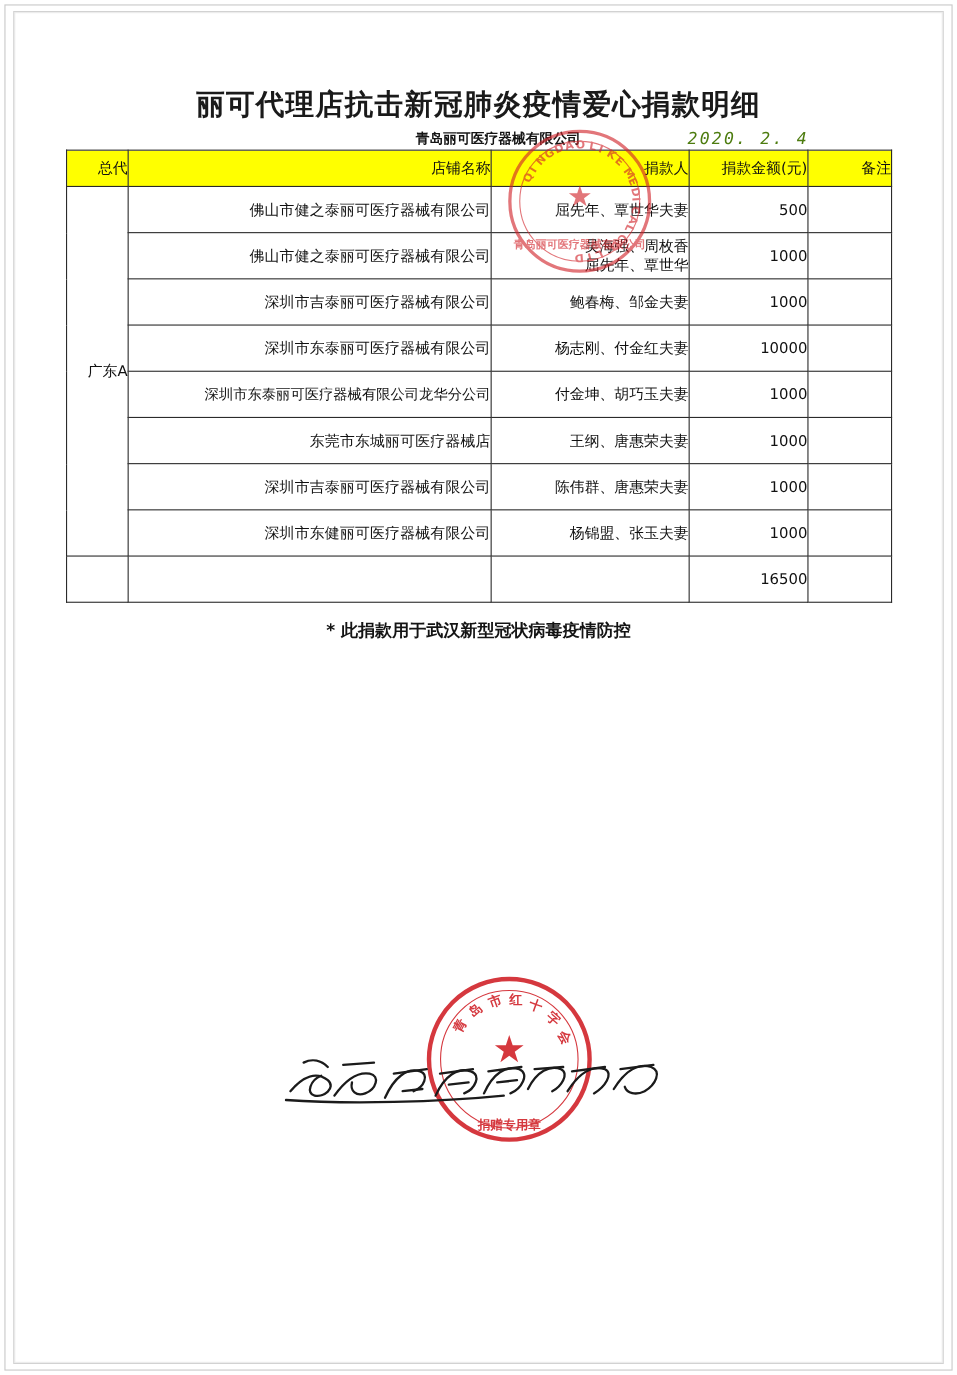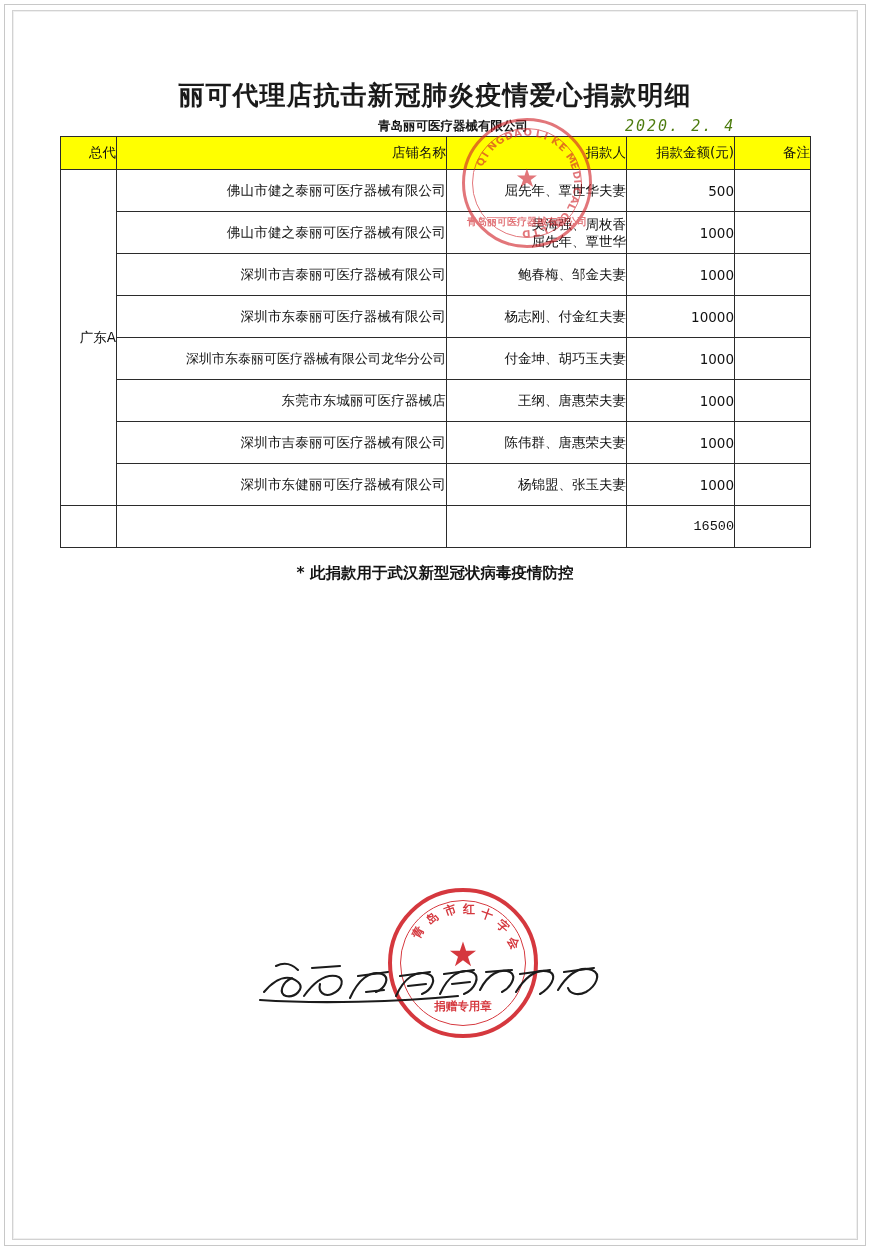--- a/index.html
+++ b/index.html
@@ -126,21 +126,20 @@
     font-size: 13.5px;
   }
   td.amount {
     font-family: "DejaVu Sans", sans-serif;
     font-size: 13.5px;
     margin-top: 32px;
   }
   tr.total td {
     background: #f7cfae;
     height: 38px;
-    font-family: Liberation Mono, monospace;
   }
   tr.total td.blank-left {
     background: #ffffff;
   }
   td.note { background: #ffffff; }
 
   .footnote {
     position: absolute;
     left: 0;
     right: 0;
@@ -220,21 +219,21 @@
     position: absolute;
     left: 8px; top: 8px; right: 8px; bottom: 8px;
     border: 1px solid #d1232a;
     border-radius: 50%;
   }
   .seal-sig .seal-star {
     font-size: 34px;
     top: 44%;
   }
   .seal-sig .seal-ring-text span { font-size: 12px; }
-  .seal-sig .seal-bottom-text { font-size: 11.5px; bottom: 20px; }
+  .seal-sig .seal-bottom-text { font-size: 11.5px; bottom: 4px; }
 
   .signature {
     position: absolute;
     left: 258px;
     top: 952px;
     width: 360px;
     height: 70px;
     color: #1c1c1c;
   }
   .signature svg { display: block; }

